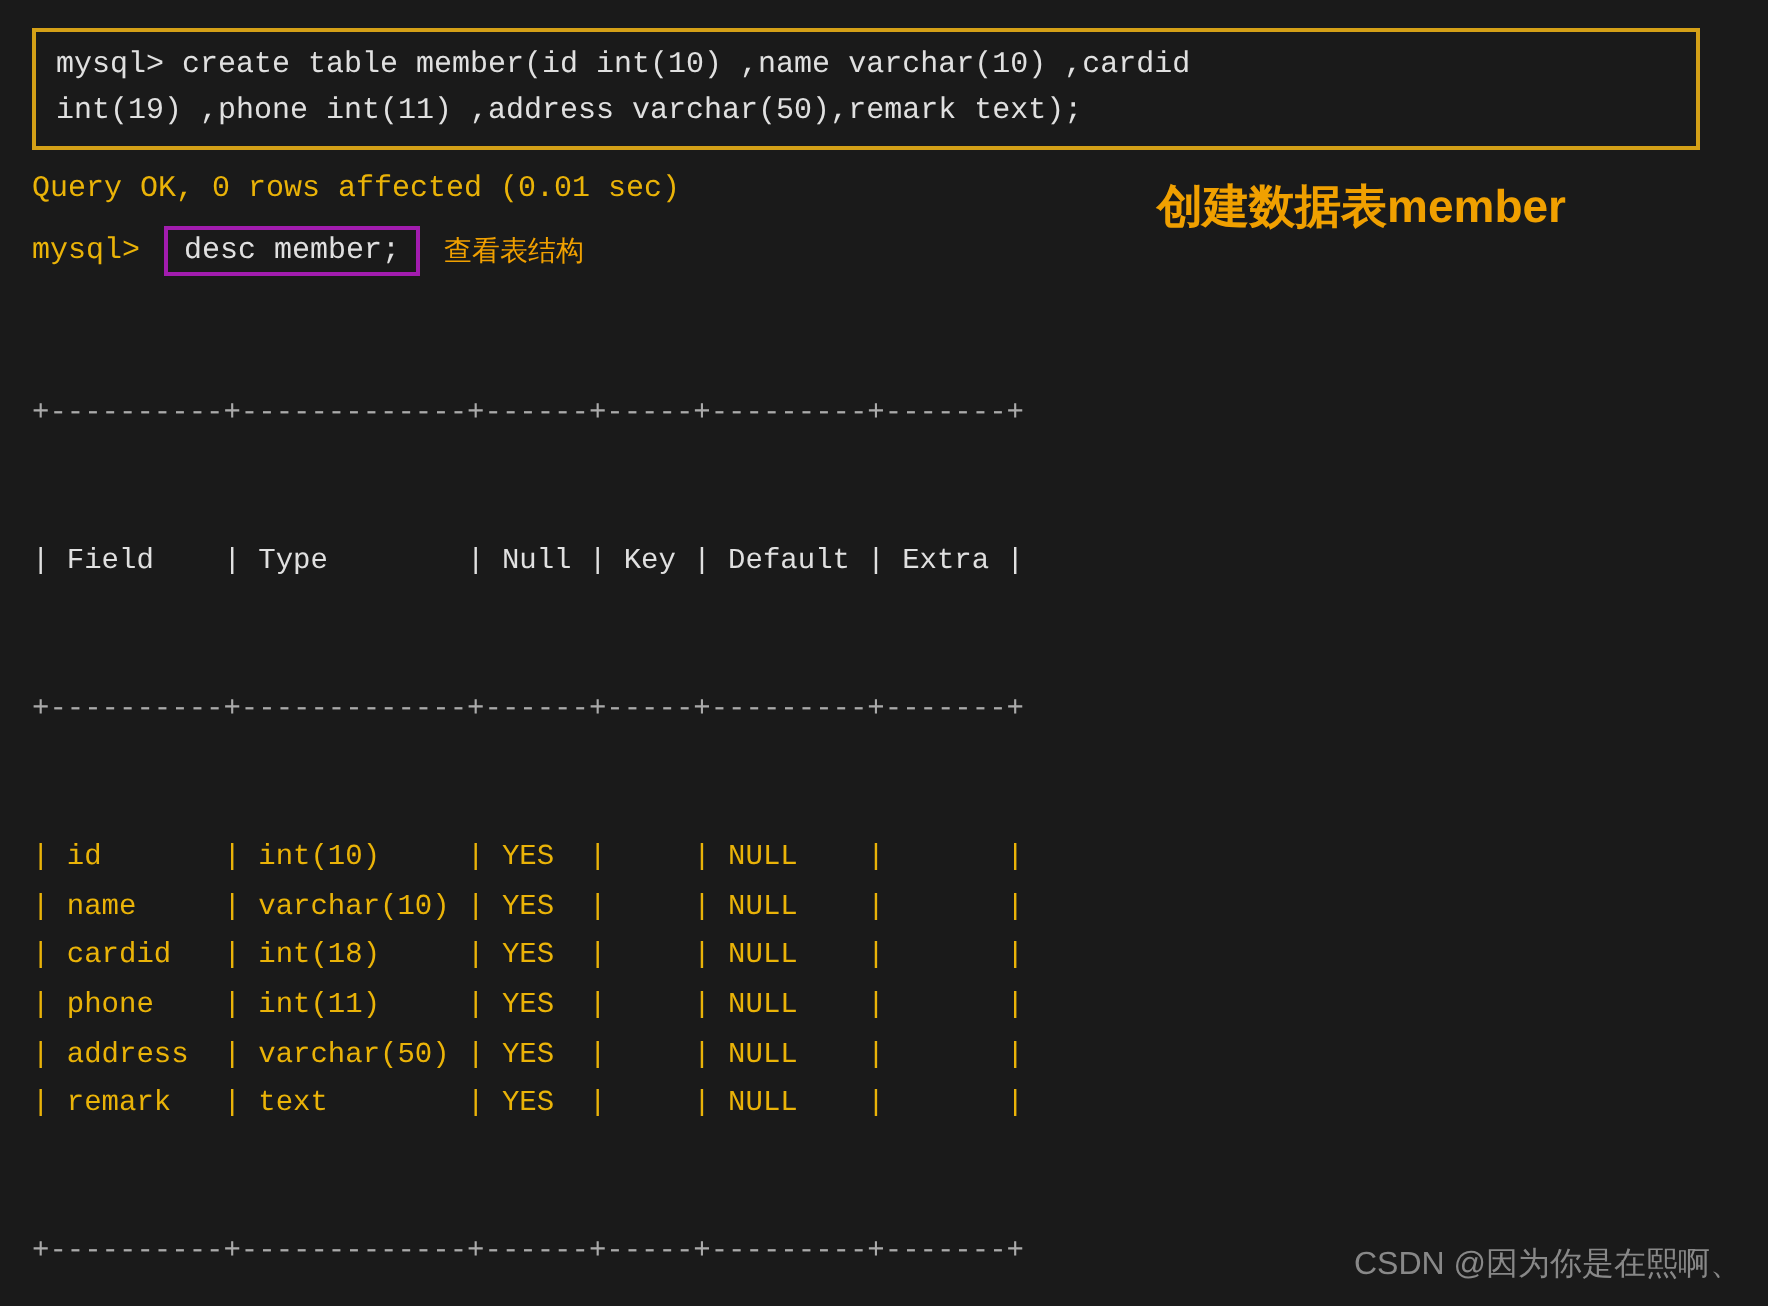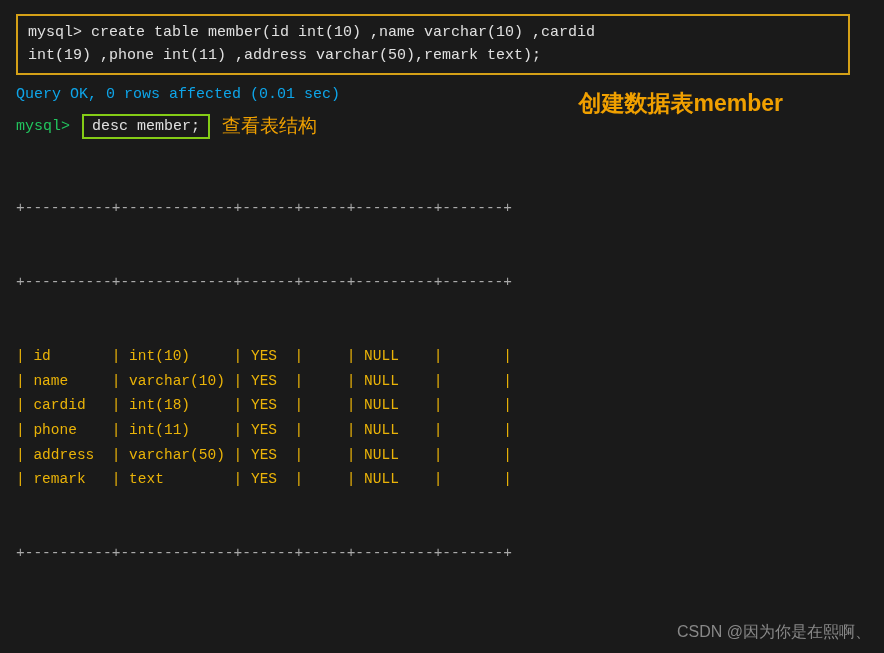--- a/index.html
+++ b/index.html
@@ -29,21 +29,21 @@
       display: inline-block;
       width: 98%;
     }
 
     .create-line {
       color: #e0e0e0;
       line-height: 1.5;
     }
 
     .query-ok {
-      color: #0ea5e9;
+      color: #eab308;
       margin-bottom: 6px;
       line-height: 1.6;
     }
 
     .annotation-create {
       color: #f0a000;
       font-size: 23px;
       font-family: 'Microsoft YaHei', 'SimHei', sans-serif;
       font-weight: bold;
       position: absolute;
@@ -53,28 +53,28 @@
 
     .desc-line {
       display: flex;
       align-items: center;
       margin-bottom: 8px;
       margin-top: 4px;
       gap: 12px;
     }
 
     .desc-cmd {
-      border: 2px solid #84cc16;
+      border: 2px solid #a21caf;
       padding: 2px 8px;
       color: #e0e0e0;
     }
 
     .annotation-desc {
       color: #f0a000;
-      font-size: 19px;
+      font-size: 14px;
       font-family: 'Microsoft YaHei', 'SimHei', sans-serif;
     }
 
     .table-output {
       color: #e0e0e0;
       line-height: 1.7;
       white-space: pre;
       font-size: 14.5px;
     }
 
@@ -93,21 +93,21 @@
     .watermark {
       position: absolute;
       bottom: 10px;
       right: 12px;
       color: #888888;
       font-size: 16px;
       font-family: 'Microsoft YaHei', sans-serif;
     }
 
     .prompt {
-      color: #22c55e;
+      color: #eab308;
       text-align: right;
     }
   </style>
 </head>
 <body>
 
 <div class="terminal">
 
   
   <div class="create-block">
@@ -124,20 +124,21 @@
   
   <div class="desc-line">
     <span class="prompt">mysql&gt;</span>
     <span class="desc-cmd"> desc member;</span>
     <span class="annotation-desc">查看表结构</span>
   </div>
 
   
   <div class="table-output">
     <div class="separator-line">+----------+-------------+------+-----+---------+-------+</div>
+    <div class="table-header">| Field    | Type        | Null | Key | Default | Extra |</div>
     <div class="separator-line">+----------+-------------+------+-----+---------+-------+</div>
     <div id="table-rows-container"><div class="table-row">| id       | int(10)     | YES  |     | NULL    |       |</div><div class="table-row">| name     | varchar(10) | YES  |     | NULL    |       |</div><div class="table-row">| cardid   | int(18)     | YES  |     | NULL    |       |</div><div class="table-row">| phone    | int(11)     | YES  |     | NULL    |       |</div><div class="table-row">| address  | varchar(50) | YES  |     | NULL    |       |</div><div class="table-row">| remark   | text        | YES  |     | NULL    |       |</div></div>
     <div class="separator-line">+----------+-------------+------+-----+---------+-------+</div>
   </div>
 
   
   <div class="watermark">CSDN @因为你是在熙啊、</div>
 
 </div>
 

